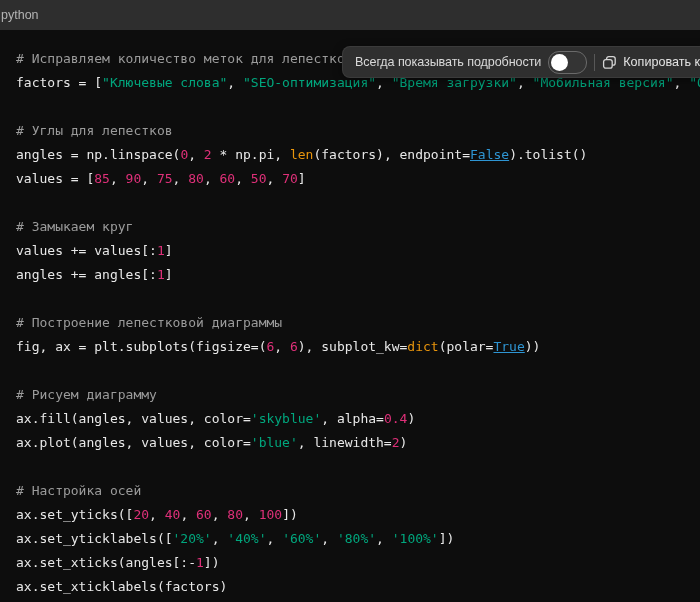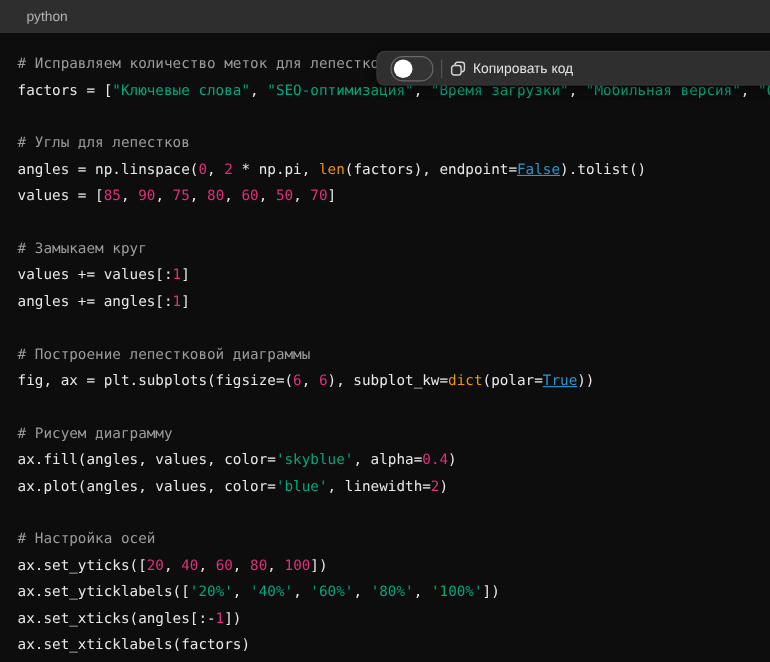--- a/index.html
+++ b/index.html
@@ -4,21 +4,21 @@
 <style>
   html,body{margin:0;padding:0;}
   body{
     width:700px;height:602px;overflow:hidden;position:relative;
     background:var(--code-bg,#0d0d0d);
     font-family:"Liberation Sans",sans-serif;
   }
   .codeblock{position:relative;width:700px;height:602px;}
   .cb-header{
     height:30px;background:var(--header-bg,#2e2e2e);
-    display:flex;align-items:center;padding:0 24px;box-sizing:border-box;
+    display:flex;align-items:center;padding:0 1px;box-sizing:border-box;
   }
   .cb-lang{font-size:12.5px;color:#b4b4b4;}
   .code-area{
     padding:17px 0 0 16px;
     font-family:"DejaVu Sans Mono","Liberation Mono",monospace;
     font-size:13px;line-height:24px;white-space:pre;overflow:hidden;
   }
   .code-line{height:24px;white-space:pre;}
   .tok-plain{color:var(--c-plain,#e8e8e8);}
   .tok-comment{color:var(--c-comment,#9b9b9b);}
@@ -57,20 +57,21 @@
 
 <div class="codeblock">
 
   <div class="cb-header">
     <span class="cb-lang">python</span>
   </div>
 
   <div class="code-area" id="code-area"><div class="code-line"><span class="tok-comment"># Исправляем количество меток для лепестков</span></div><div class="code-line"><span class="tok-plain">factors = [</span><span class="tok-string">"Ключевые слова"</span><span class="tok-plain">, </span><span class="tok-string">"SEO-оптимизация"</span><span class="tok-plain">, </span><span class="tok-string">"Время загрузки"</span><span class="tok-plain">, </span><span class="tok-string">"Мобильная версия"</span><span class="tok-plain">, </span><span class="tok-string">"От</span></div><div class="code-line"></div><div class="code-line"><span class="tok-comment"># Углы для лепестков</span></div><div class="code-line"><span class="tok-plain">angles = np.linspace(</span><span class="tok-number">0</span><span class="tok-plain">, </span><span class="tok-number">2</span><span class="tok-plain"> * np.pi, </span><span class="tok-builtin">len</span><span class="tok-plain">(factors), endpoint=</span><span class="tok-literal">False</span><span class="tok-plain">).tolist()</span></div><div class="code-line"><span class="tok-plain">values = [</span><span class="tok-number">85</span><span class="tok-plain">, </span><span class="tok-number">90</span><span class="tok-plain">, </span><span class="tok-number">75</span><span class="tok-plain">, </span><span class="tok-number">80</span><span class="tok-plain">, </span><span class="tok-number">60</span><span class="tok-plain">, </span><span class="tok-number">50</span><span class="tok-plain">, </span><span class="tok-number">70</span><span class="tok-plain">]</span></div><div class="code-line"></div><div class="code-line"><span class="tok-comment"># Замыкаем круг</span></div><div class="code-line"><span class="tok-plain">values += values[:</span><span class="tok-number">1</span><span class="tok-plain">]</span></div><div class="code-line"><span class="tok-plain">angles += angles[:</span><span class="tok-number">1</span><span class="tok-plain">]</span></div><div class="code-line"></div><div class="code-line"><span class="tok-comment"># Построение лепестковой диаграммы</span></div><div class="code-line"><span class="tok-plain">fig, ax = plt.subplots(figsize=(</span><span class="tok-number">6</span><span class="tok-plain">, </span><span class="tok-number">6</span><span class="tok-plain">), subplot_kw=</span><span class="tok-builtin">dict</span><span class="tok-plain">(polar=</span><span class="tok-literal">True</span><span class="tok-plain">))</span></div><div class="code-line"></div><div class="code-line"><span class="tok-comment"># Рисуем диаграмму</span></div><div class="code-line"><span class="tok-plain">ax.fill(angles, values, color=</span><span class="tok-string">'skyblue'</span><span class="tok-plain">, alpha=</span><span class="tok-number">0.4</span><span class="tok-plain">)</span></div><div class="code-line"><span class="tok-plain">ax.plot(angles, values, color=</span><span class="tok-string">'blue'</span><span class="tok-plain">, linewidth=</span><span class="tok-number">2</span><span class="tok-plain">)</span></div><div class="code-line"></div><div class="code-line"><span class="tok-comment"># Настройка осей</span></div><div class="code-line"><span class="tok-plain">ax.set_yticks([</span><span class="tok-number">20</span><span class="tok-plain">, </span><span class="tok-number">40</span><span class="tok-plain">, </span><span class="tok-number">60</span><span class="tok-plain">, </span><span class="tok-number">80</span><span class="tok-plain">, </span><span class="tok-number">100</span><span class="tok-plain">])</span></div><div class="code-line"><span class="tok-plain">ax.set_yticklabels([</span><span class="tok-string">'20%'</span><span class="tok-plain">, </span><span class="tok-string">'40%'</span><span class="tok-plain">, </span><span class="tok-string">'60%'</span><span class="tok-plain">, </span><span class="tok-string">'80%'</span><span class="tok-plain">, </span><span class="tok-string">'100%'</span><span class="tok-plain">])</span></div><div class="code-line"><span class="tok-plain">ax.set_xticks(angles[:-</span><span class="tok-number">1</span><span class="tok-plain">])</span></div><div class="code-line"><span class="tok-plain">ax.set_xticklabels(factors)</span></div></div>
 
   <div class="toolbar">
+    <span class="toolbar-label">Всегда показывать подробности</span>
     <div class="toggle" role="switch" aria-checked="false">
       <div class="toggle-knob"></div>
     </div>
     <div class="tb-divider"></div>
     <div class="copy-btn">
       <svg class="copy-icon" width="15" height="15" viewBox="0 0 15 15">
         <rect x="4.6" y="1.6" width="8.6" height="8.6" rx="2.2" fill="none" stroke="#d5d5d5" stroke-width="1.3"></rect>
         <rect x="1.6" y="4.6" width="8.6" height="8.6" rx="2.2" fill="#2f2f2f" stroke="#d5d5d5" stroke-width="1.3"></rect>
       </svg>
       <span>Копировать код</span>

